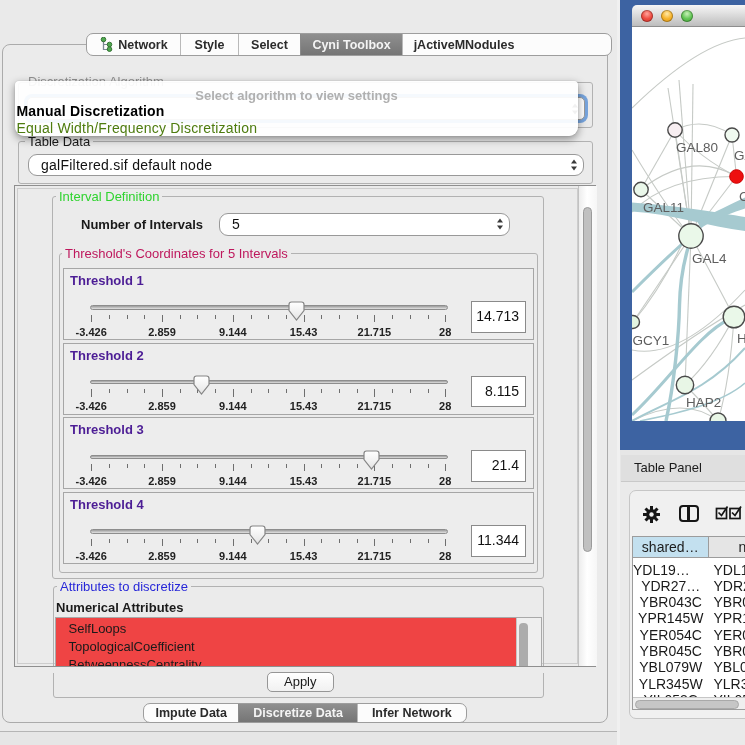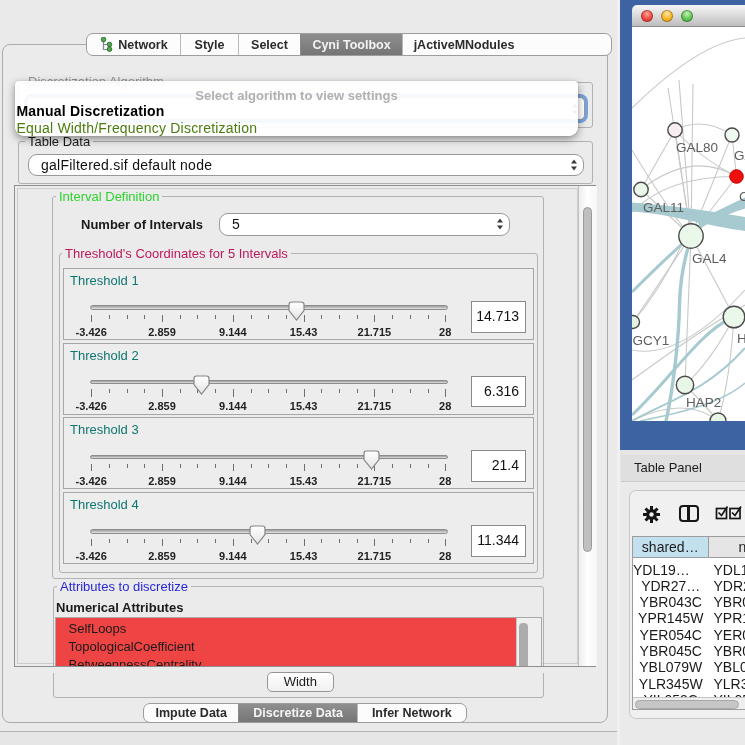--- a/index.html
+++ b/index.html
@@ -34,21 +34,21 @@
       box-sizing:border-box;padding-left:6px;}
   .combo .ctext{position:absolute;left:12px;top:50%;transform:translateY(-50%);color:#111;font-size:14px;letter-spacing:0.25px;}
   .spin{position:absolute;right:6.5px;top:50%;transform:translateY(-50%);width:6px;height:11px;}
   .spin:before{content:"";position:absolute;left:0;top:0;border-left:3px solid transparent;
       border-right:3px solid transparent;border-bottom:4px solid #3a3a3a;}
   .spin:after{content:"";position:absolute;left:0;bottom:0;border-left:3px solid transparent;
       border-right:3px solid transparent;border-top:4px solid #3a3a3a;}
   
   .thbox{position:absolute;left:63px;width:469px;height:70px;border:1px solid #a6a6a6;
       background:#ededed;}
-  .thbox .bl{position:absolute;left:6px;top:4px;font-weight:normal;color:#0f766e;}
+  .thbox .bl{position:absolute;left:6px;top:4px;font-weight:bold;color:#4c1d95;}
   .track{position:absolute;left:25.5px;width:358px;height:4.5px;top:36.2px;
       background:linear-gradient(#9b9b9b,#e2e2e2);border:1px solid #8d8d8d;border-radius:3px;box-sizing:border-box;}
   .vbox{position:absolute;left:407px;top:32px;width:55px;height:31.5px;background:#fff;
       border:1px solid #8a8a8a;box-sizing:border-box;font-size:14px;color:#111;
       text-align:right;line-height:29px;padding-right:6px;}
   .tick{position:absolute;width:1px;background:#6e6e6e;}
   .tlab{position:absolute;top:56.5px;font-size:11px;font-weight:bold;color:#222;transform:translateX(-50%);}
   
   .vsb-track{position:absolute;background:linear-gradient(90deg,#ededed,#ffffff 45%,#f6f6f6);
       border-left:1px solid #c2c2c2;}
@@ -181,21 +181,21 @@
       <svg style="position:absolute;left:128.5px;top:31.5px" width="17" height="20" viewBox="0 0 17 20">
         <path d="M3.5,1 h10 q2.5,0 2.5,2.5 v6 L8.5,19 L1,9.5 v-6 q0,-2.5 2.5,-2.5 Z" fill="url(#tg1)" stroke="#858585" stroke-width="1.2"></path>
         <defs>
           <linearGradient id="tg1" x1="0" y1="0" x2="0" y2="1">
             <stop offset="0" stop-color="#ffffff"></stop>
             <stop offset="0.5" stop-color="#f2f2f2"></stop>
             <stop offset="1" stop-color="#e3e3e3"></stop>
           </linearGradient>
         </defs>
       </svg>
-      <div class="vbox">6.316</div>
+      <div class="vbox">8.115</div>
     </div>
 <div class="thbox" style="top:417.4px">
       <div class="bl">Threshold 3</div>
       <div class="track"></div>
       <div class="tick" style="left:27.2px;top:45.5px;height:7.5px"></div>
       <div class="tick" style="left:44.9px;top:45.5px;height:4px"></div>
       <div class="tick" style="left:62.6px;top:45.5px;height:4px"></div>
       <div class="tick" style="left:80.3px;top:45.5px;height:4px"></div>
       <div class="tick" style="left:98.0px;top:45.5px;height:7.5px"></div>
       <div class="tick" style="left:115.7px;top:45.5px;height:4px"></div>
@@ -285,21 +285,21 @@
   <div class="abs" style="left:460px;top:0;width:26px;height:50px;background:#efefef;border-left:1px solid #c6c6c6;"></div>
   <div class="abs" style="left:463.5px;top:5px;width:8.5px;height:46px;background:#acacac;border-radius:4px;"></div>
 </div>
 
 <div class="abs" style="left:15px;top:666px;width:580px;height:6px;background:#ebebeb;border-top:1px solid #8f8f8f;"></div>
 
 <div class="vsb-track" style="left:577.5px;top:186px;width:18px;height:480px;"></div>
 <div class="vsb-thumb" style="left:582.5px;top:207px;width:9.5px;height:345px;"></div>
 
 <div class="abs" style="left:267px;top:671.5px;width:66.5px;height:20.5px;background:linear-gradient(#ffffff,#f1f1f1);
-     border:1px solid #969696;border-radius:5px;box-sizing:border-box;text-align:center;line-height:18.5px;">Width</div>
+     border:1px solid #969696;border-radius:5px;box-sizing:border-box;text-align:center;line-height:18.5px;">Apply</div>
 
 <div class="tabbar" id="bottabs">
   <div class="seg" style="width:95px">Impute Data</div>
   <div class="seg sel" style="width:119px">Discretize Data</div>
   <div class="seg" style="width:110px">Infer Network</div>
 </div>
 
 <div class="abs" style="left:15px;top:81px;width:563px;height:54.5px;background:rgba(255,255,255,0.93);
      border-radius:4px 4px 9px 9px;box-shadow:0 3px 8px rgba(0,0,0,0.42),0 0 1px rgba(0,0,0,0.3);"></div>
 <div class="abs" style="left:15px;top:88px;width:563px;text-align:center;font-weight:bold;color:#b0b0b0;">Select algorithm to view settings</div>

